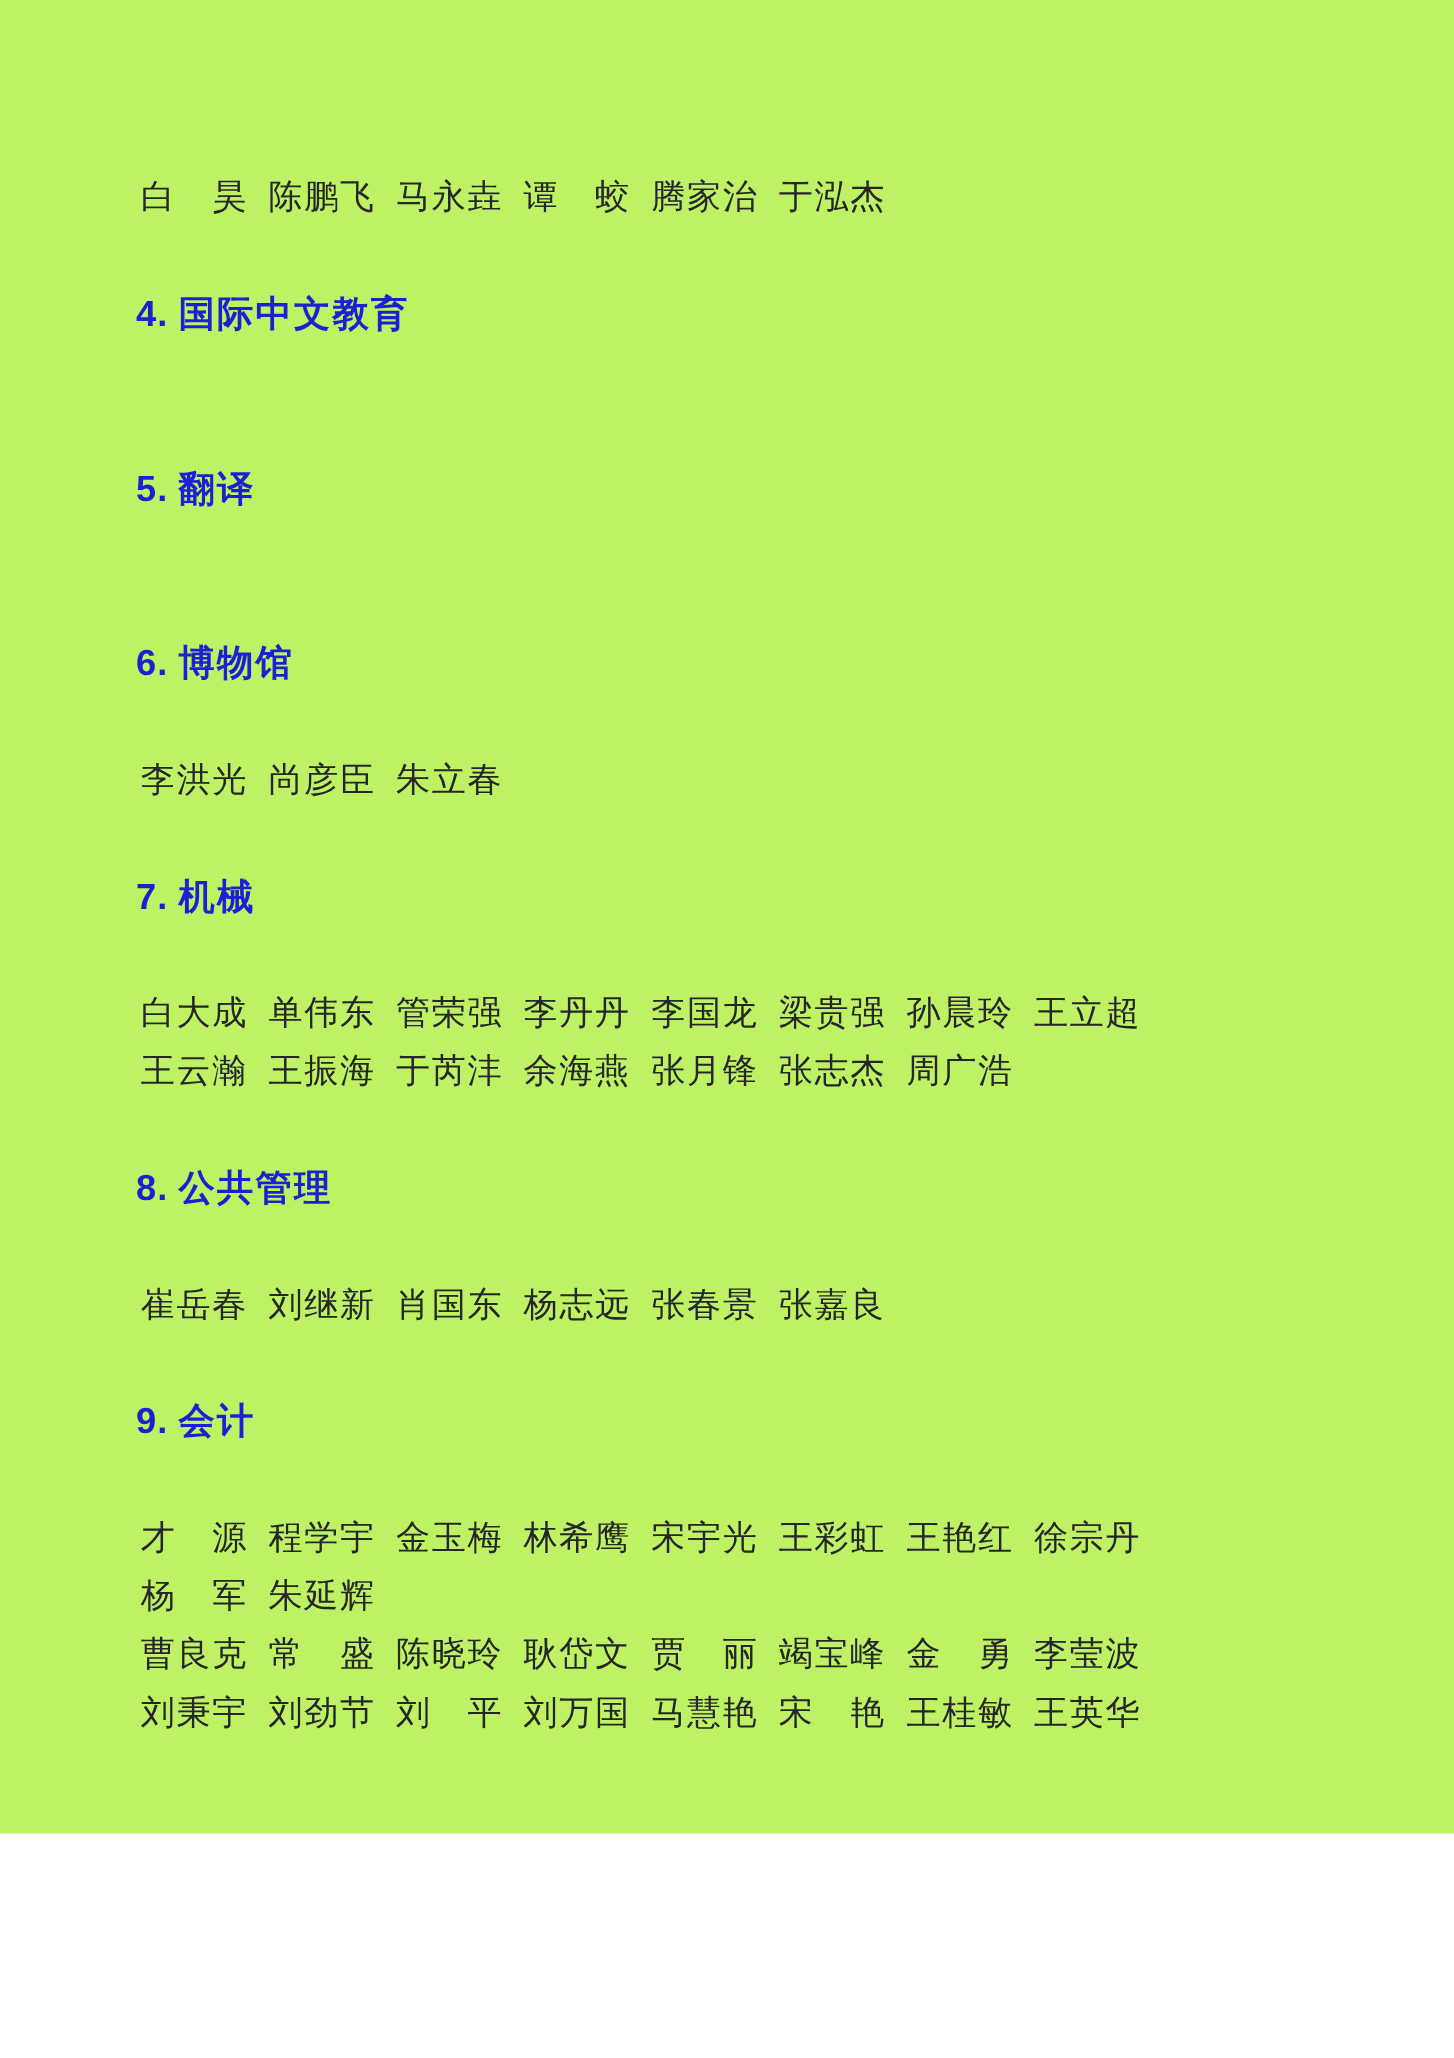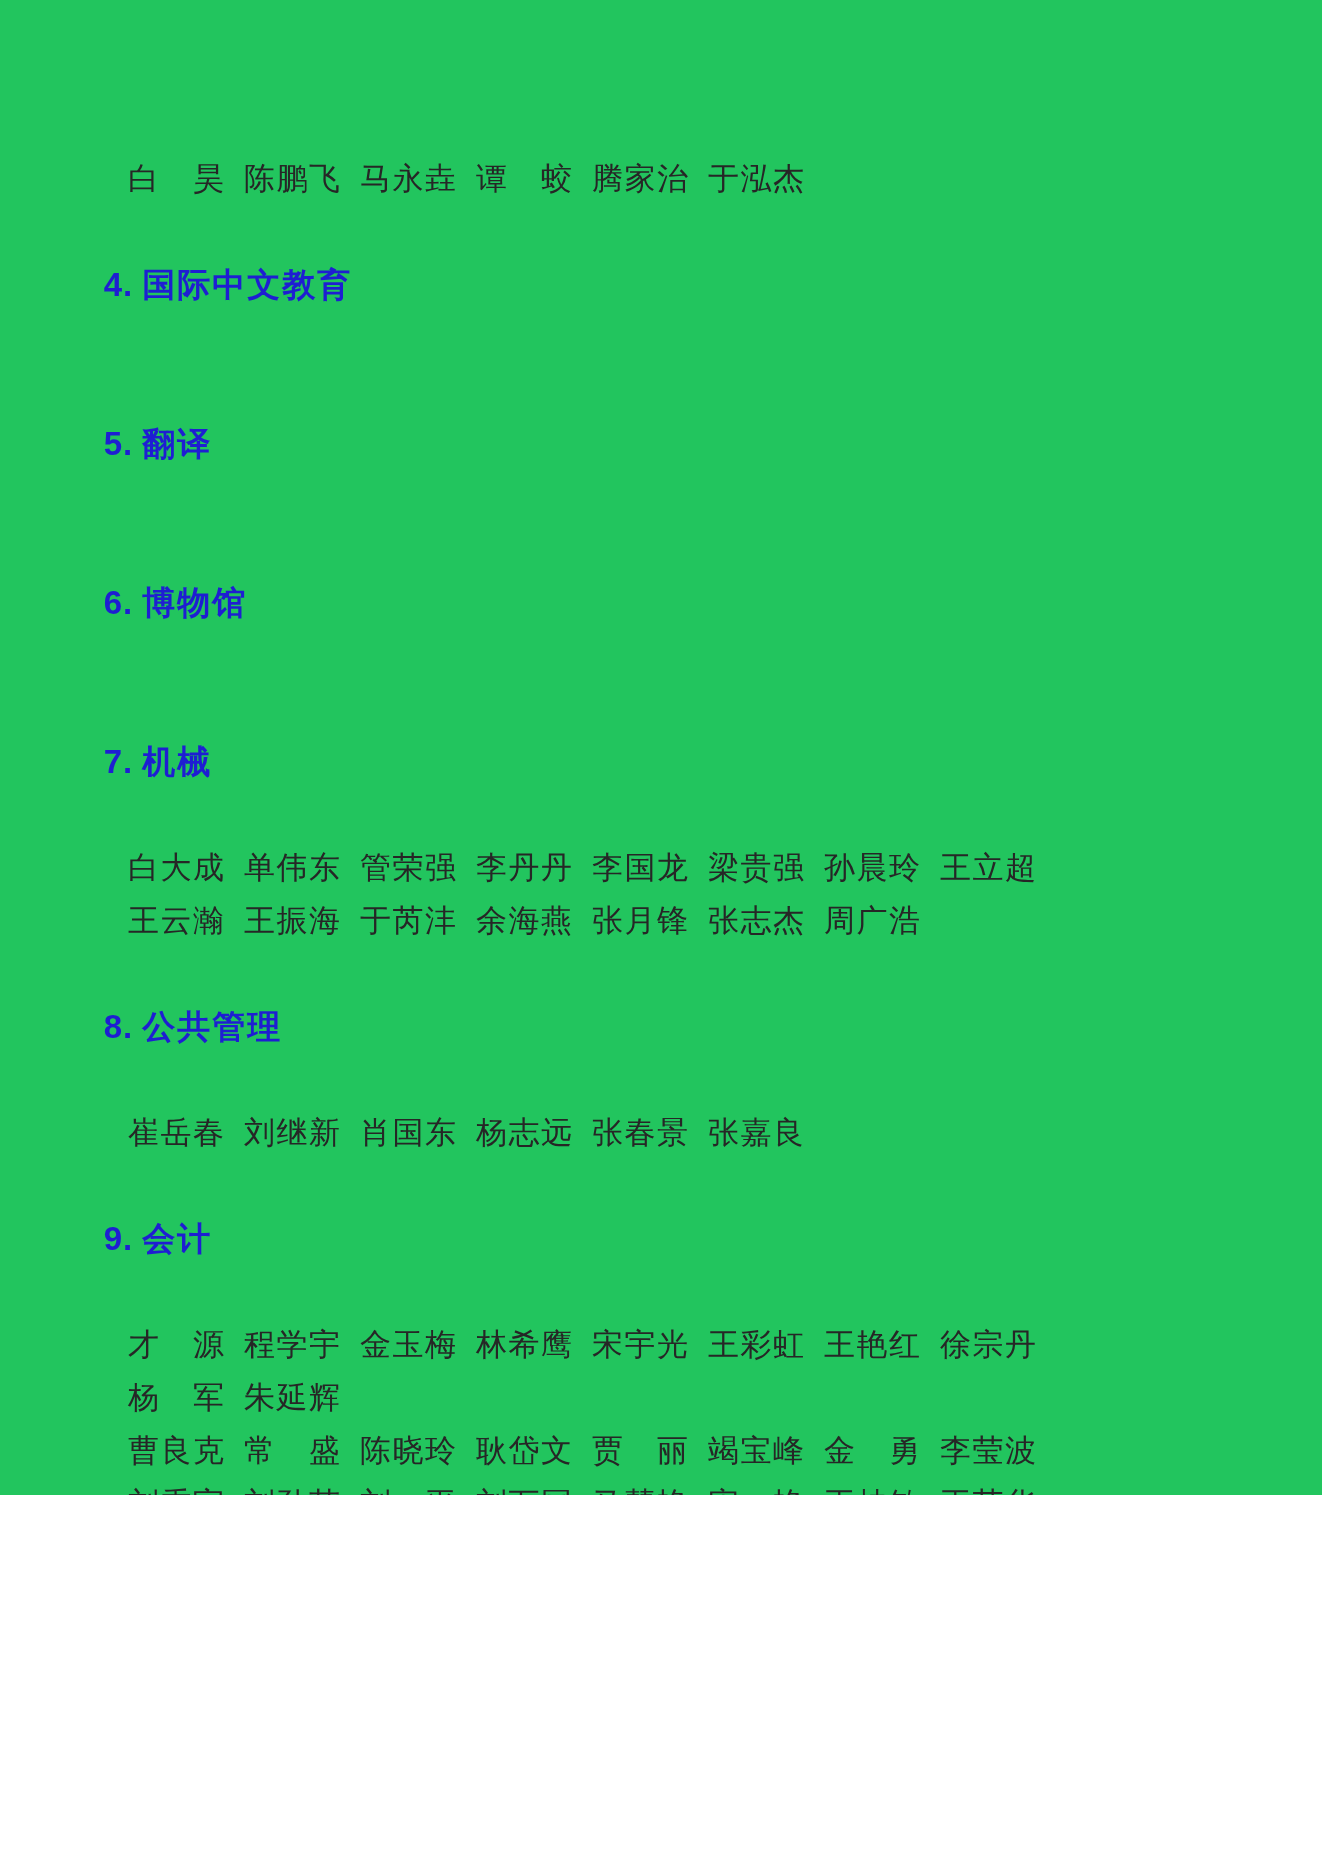--- a/index.html
+++ b/index.html
@@ -3,34 +3,34 @@
 <meta charset="utf-8">
 <style>
   html, body {
     margin: 0;
     padding: 0;
     background: #ffffff;
   }
   .page {
     position: relative;
     width: 1322px;
-    height: 1495px;
-    background: #22c55e;
+    height: 1667px;
+    background: #bef264;
     overflow: hidden;
     font-family: "Liberation Serif", "DejaVu Serif", serif;
   }
   .content {
     padding-top: 152px;
   }
   .block {
     line-height: 53px;
     white-space: pre-wrap;
   }
   .heading {
-    padding-left: 67px;
+    padding-left: 87px;
     font-family: "Liberation Sans", "DejaVu Sans", sans-serif;
     font-weight: 700;
     font-size: 33px;
     color: #1e1ed2;
   }
   .heading .h-num {
     margin-right: 9px;
     letter-spacing: 1px;
   }
   .heading .h-title {
@@ -59,20 +59,21 @@
   <div class="block heading">
     <span class="h-num">5.</span><span class="h-title">翻译</span>
   </div>
 
 
 
   <div class="block heading">
     <span class="h-num">6.</span><span class="h-title">博物馆</span>
   </div>
 
+  <div class="block names-line">李洪光  尚彦臣  朱立春</div>
 
   <div class="block heading">
     <span class="h-num">7.</span><span class="h-title">机械</span>
   </div>
 
   <div class="block names-line">白大成  单伟东  管荣强  李丹丹  李国龙  梁贵强  孙晨玲  王立超</div>
 
   <div class="block names-line">王云瀚  王振海  于芮沣  余海燕  张月锋  张志杰  周广浩</div>
 
   <div class="block heading">

